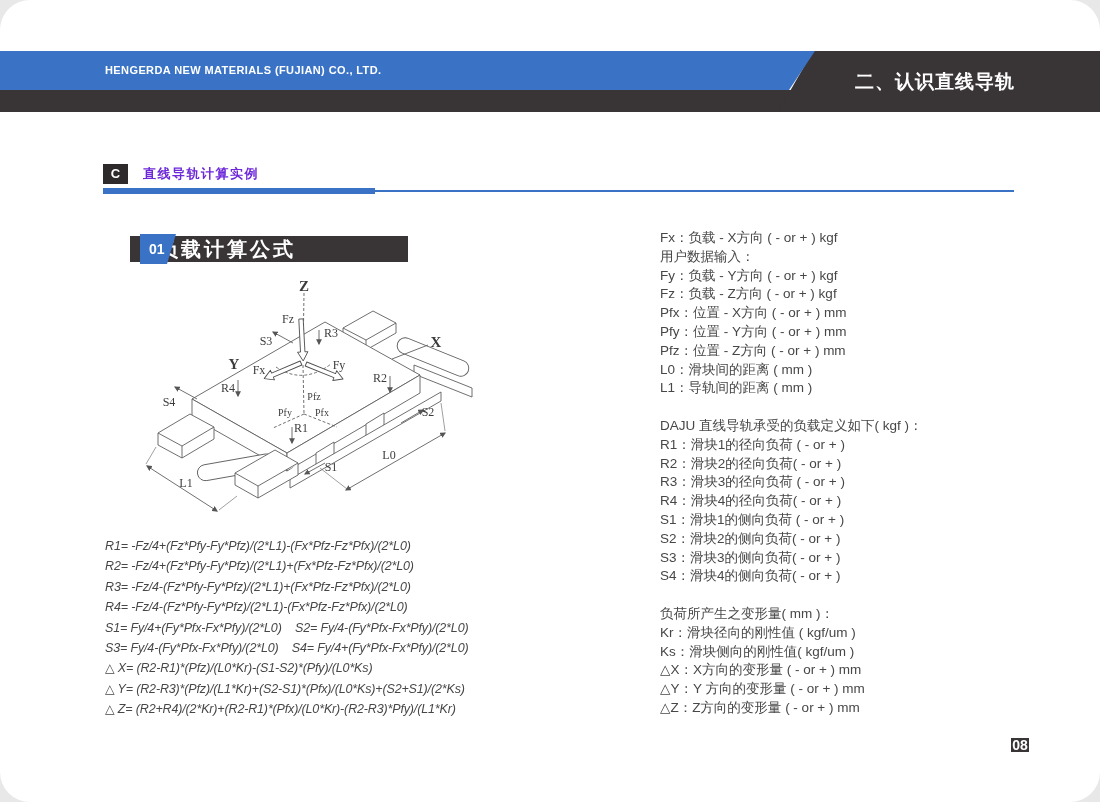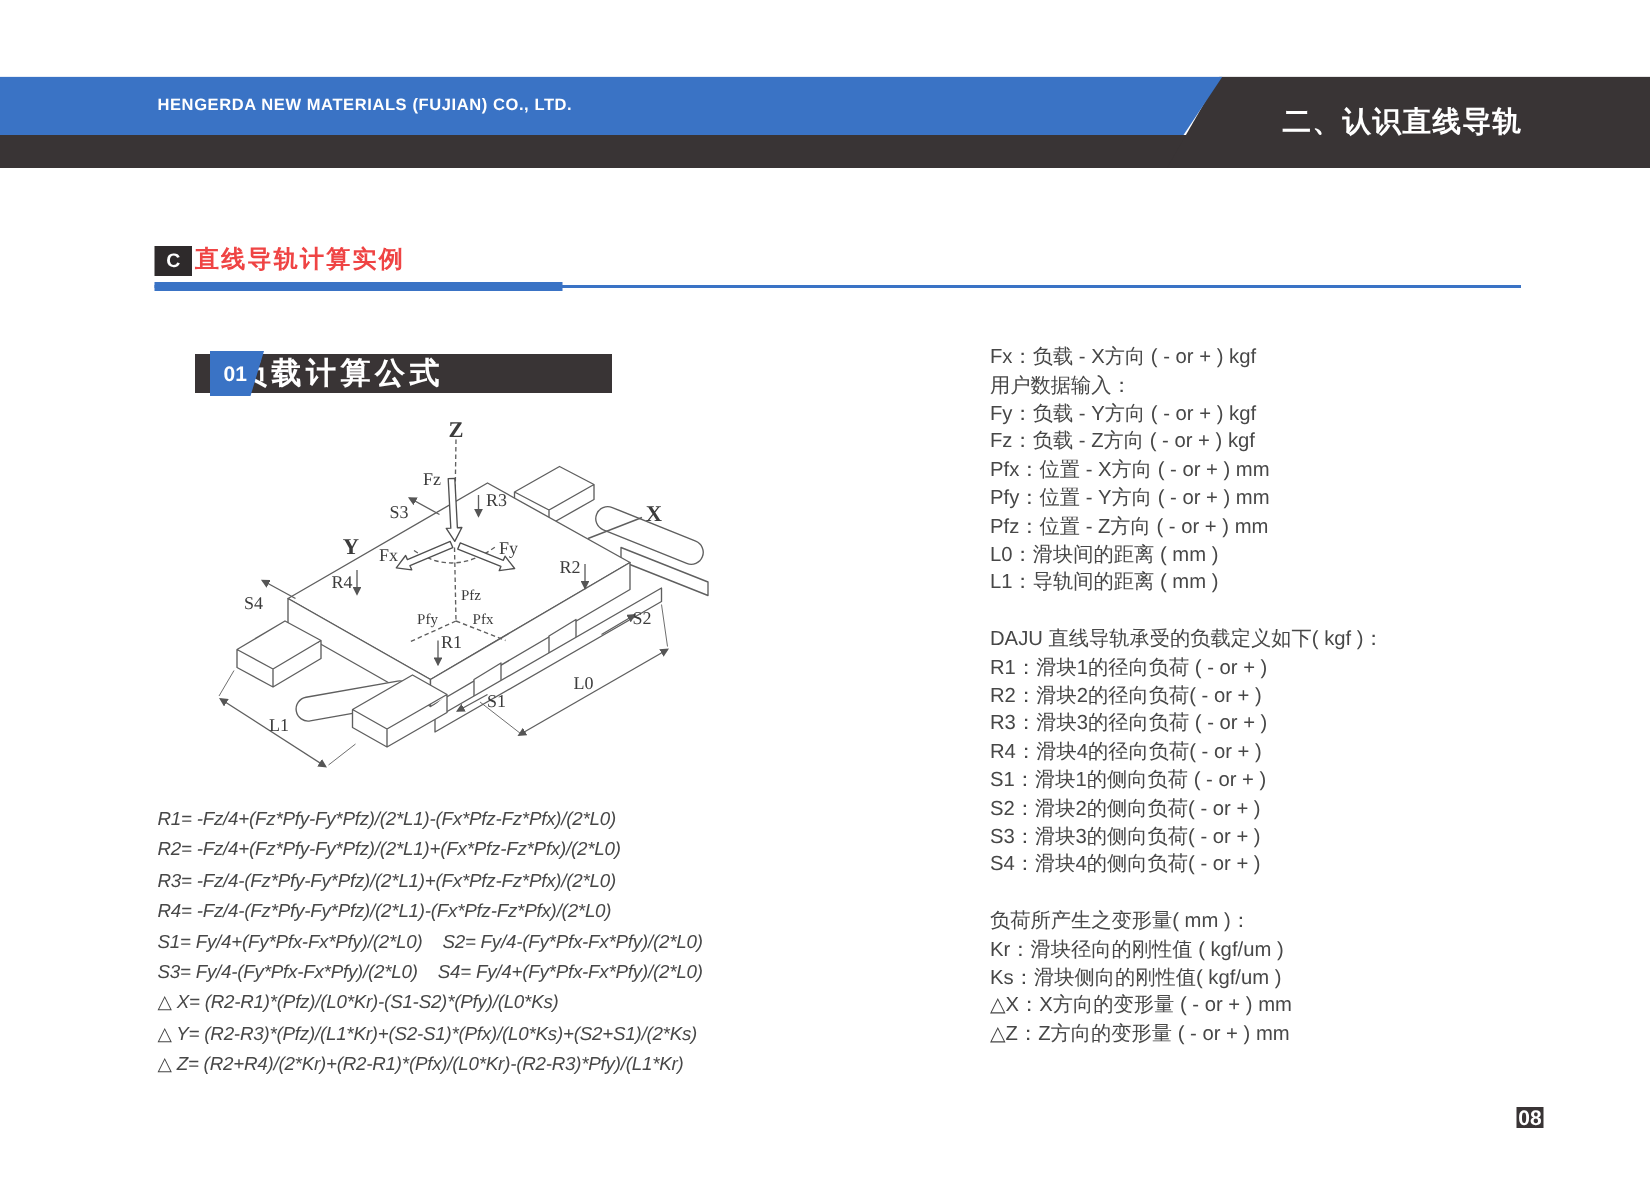--- a/index.html
+++ b/index.html
@@ -1,32 +1,32 @@
 <!DOCTYPE html>
 <html><head>
 <meta charset="utf-8">
 <style>
   html,body{margin:0;padding:0;background:#e8e8e8;}
   .page{position:relative;width:1100px;height:802px;background:#ffffff;overflow:hidden;
-        font-family:"Liberation Sans","DejaVu Sans",sans-serif;}
+        font-family:"Liberation Sans","DejaVu Sans",sans-serif;border-radius:30px;}
   
   .hdr-bar{position:absolute;left:0;top:90px;width:1100px;height:22px;background:#393435;}
   .hdr-dark-right{position:absolute;left:778px;top:51px;width:322px;height:61px;background:#393435;
         clip-path:polygon(35px 0,322px 0,322px 61px,0 61px);}
   .hdr-blue{position:absolute;left:0;top:51px;width:815px;height:39px;background:#3A73C5;
         clip-path:polygon(0 0,815px 0,789px 39px,0 39px);}
   .hdr-company{position:absolute;left:105px;top:51px;height:39px;line-height:39px;
         color:#fff;font-size:11px;font-weight:bold;letter-spacing:.4px;z-index:5;}
   .hdr-title{position:absolute;right:85px;top:51px;height:61px;line-height:61px;
         color:#fff;font-size:19px;font-weight:bold;letter-spacing:1px;z-index:6;}
   
   .c-box{position:absolute;left:103px;top:164px;width:25px;height:20px;background:#2e2a2b;
         color:#fff;font-size:13px;font-weight:bold;text-align:center;line-height:20px;}
-  .sec-title{position:absolute;left:130px;top:164px;height:20px;line-height:20px;
-        font-size:16px;font-weight:bold;color:#ef4444;letter-spacing:1.5px;}
+  .sec-title{position:absolute;left:143px;top:164px;height:20px;line-height:20px;
+        font-size:13px;font-weight:bold;color:#6d28d9;letter-spacing:1.5px;}
   .rule-thin{position:absolute;left:103px;top:190px;width:911px;height:2px;background:#3A73C5;}
   .rule-thick{position:absolute;left:103px;top:188px;width:272px;height:6px;background:#3A73C5;}
   
   .badge-bar{position:absolute;left:130px;top:236px;width:278px;height:26px;background:#393435;z-index:1;}
   .badge-bar span{display:block;padding-left:28px;line-height:26px;color:#fff;
         font-size:20px;font-weight:bold;letter-spacing:3px;}
   .badge-blue{position:absolute;left:103px;top:234px;width:36px;height:30px;background:#3A73C5;z-index:2;
         clip-path:polygon(0 0,36px 0,27px 30px,0 30px);
         color:#fff;font-size:14px;font-weight:bold;line-height:30px;padding-left:2px;text-align:left;text-indent:7px;margin-left:37px;}
   
@@ -181,19 +181,20 @@
       <p>S1：滑块1的侧向负荷 ( - or + )</p>
       <p>S2：滑块2的侧向负荷( - or + )</p>
       <p>S3：滑块3的侧向负荷( - or + )</p>
       <p>S4：滑块4的侧向负荷( - or + )</p>
     </div>
     <div class="blk">
       <p>负荷所产生之变形量( mm )：</p>
       <p>Kr：滑块径向的刚性值 ( kgf/um )</p>
       <p>Ks：滑块侧向的刚性值( kgf/um )</p>
       <p>△X：X方向的变形量 ( - or + ) mm</p>
+      <p>△Y：Y 方向的变形量 ( - or + ) mm</p>
       <p>△Z：Z方向的变形量 ( - or + ) mm</p>
     </div>
   </div>
 
   <div class="pagenum">08</div>
 
 </div>
 
 </body></html>

